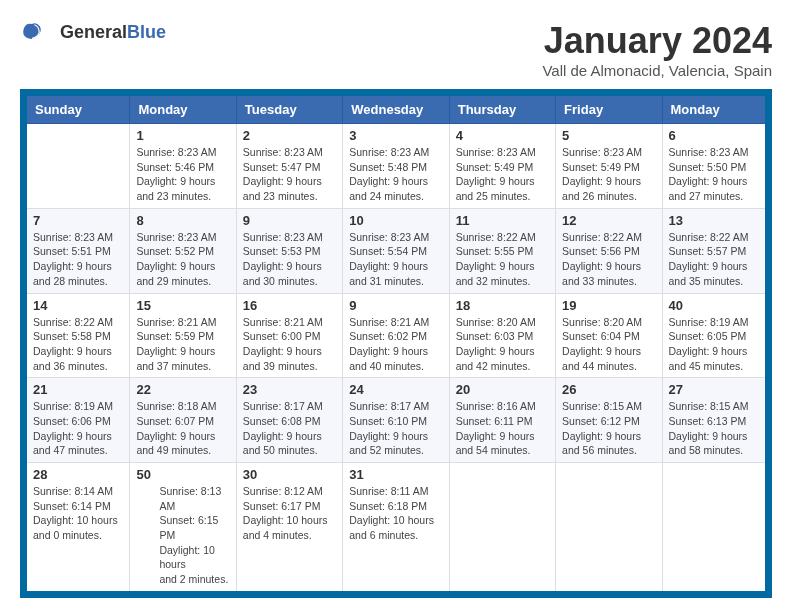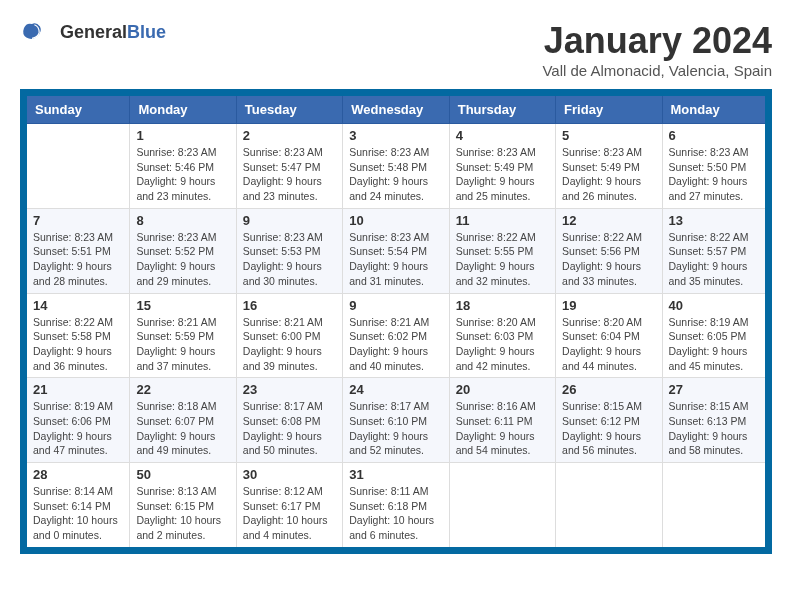--- a/index.html
+++ b/index.html
@@ -323,21 +323,21 @@
       <tr>
         <td>
           <span class="day-number">28</span>
           <div class="day-info" style="white-space: pre-line;">Sunrise: 8:14 AM
 Sunset: 6:14 PM
 Daylight: 10 hours
 and 0 minutes.</div>
         </td>
         <td>
           <span class="day-number">50</span>
-          <div class="day-info" style="white-space: pre-line;">Sunrise: 8:13 AM
+          <div class="day-info" style="white-space: pre-line; margin-left: 23px;">Sunrise: 8:13 AM
 Sunset: 6:15 PM
 Daylight: 10 hours
 and 2 minutes.</div>
         </td>
         <td>
           <span class="day-number">30</span>
           <div class="day-info" style="white-space: pre-line;">Sunrise: 8:12 AM
 Sunset: 6:17 PM
 Daylight: 10 hours
 and 4 minutes.</div>

